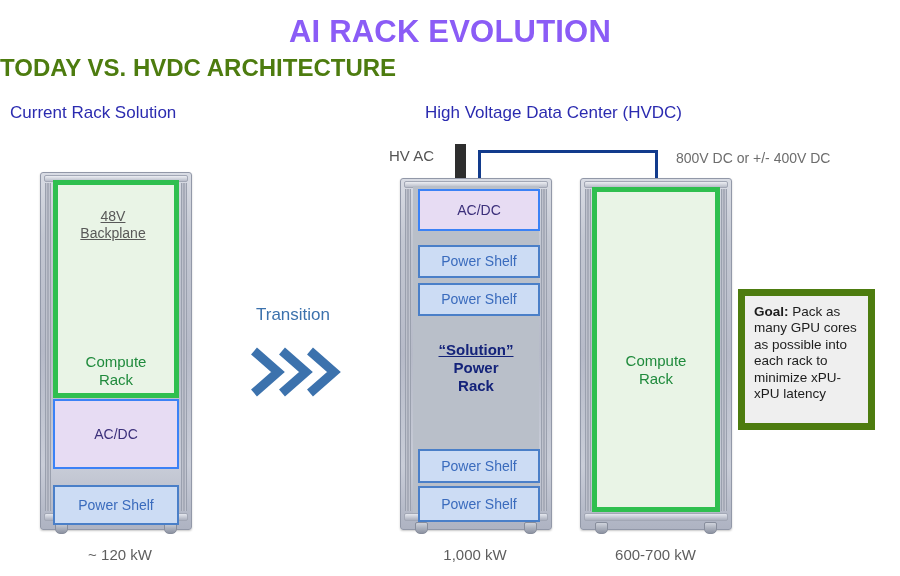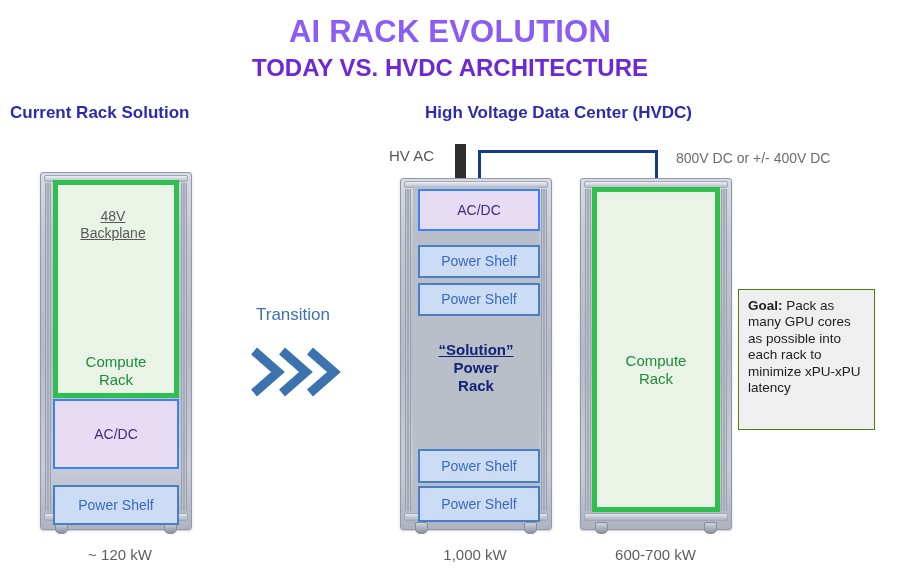--- a/index.html
+++ b/index.html
@@ -24,30 +24,29 @@
     text-align: center;
     font-size: 31px;
     font-weight: bold;
     color: #8b5cf6;
     letter-spacing: 0.2px;
   }
   #title-sub {
     position: absolute;
     left: 0; top: 54px;
     width: 900px;
-    text-align: center;
     font-size: 24px;
     font-weight: bold;
-    color: #6d28d9;
+    color: #4d7c0f;
   }
 
   .section-heading {
     position: absolute;
     font-size: 17px;
-    font-weight: bold;
+    font-weight: normal;
     color: #2b2bb0;
     white-space: nowrap;
   }
   #heading-left  { left: 10px;  top: 103px; }
   #heading-right { left: 425px; top: 103px; }
 
   
   .rack {
     position: absolute;
     box-sizing: border-box;
@@ -204,21 +203,21 @@
     color: #6d6d6d;
     white-space: nowrap;
   }
 
   
   #goal-box {
     position: absolute;
     left: 738px; top: 289px;
     width: 137px; height: 141px;
     background: #efefef;
-    border: 1px solid #4d7c0f;
+    border: 7px solid #4d7c0f;
     box-sizing: border-box;
     padding: 8px 9px;
     font-size: 13.5px;
     color: #1d1d1d;
     line-height: 1.22;
   }
   #goal-box b { font-weight: bold; }
 
   
   .caption {

